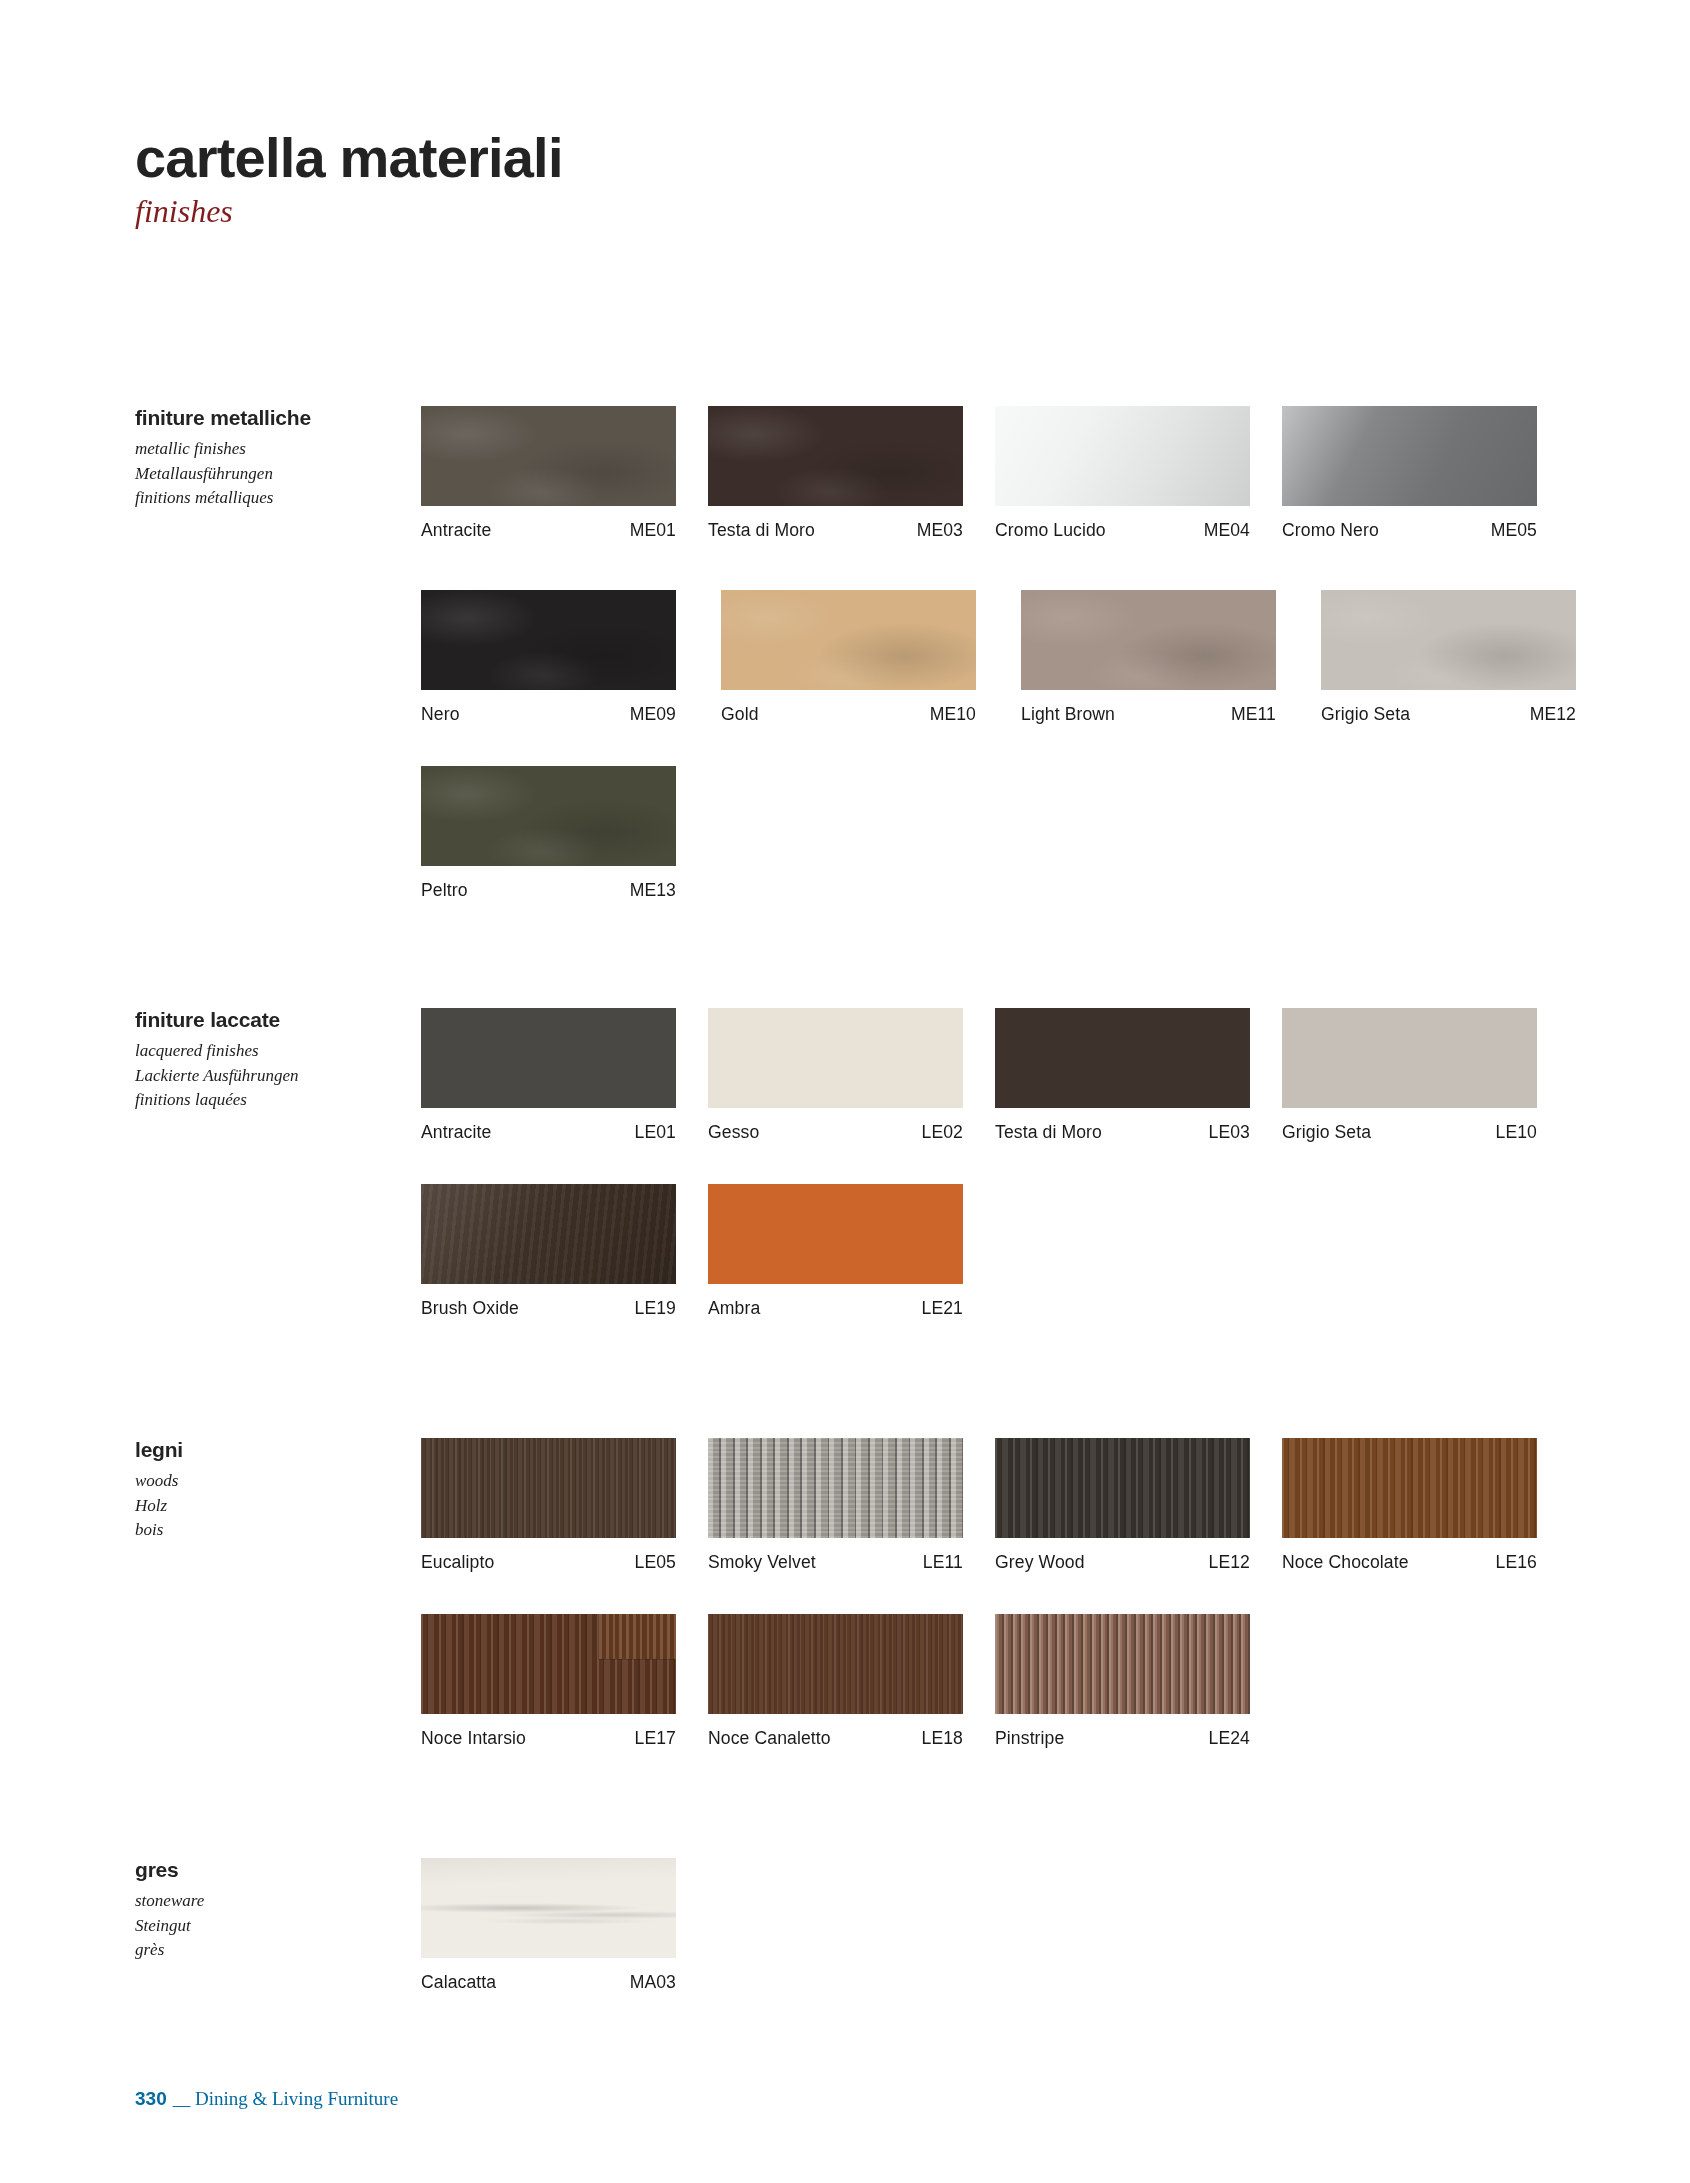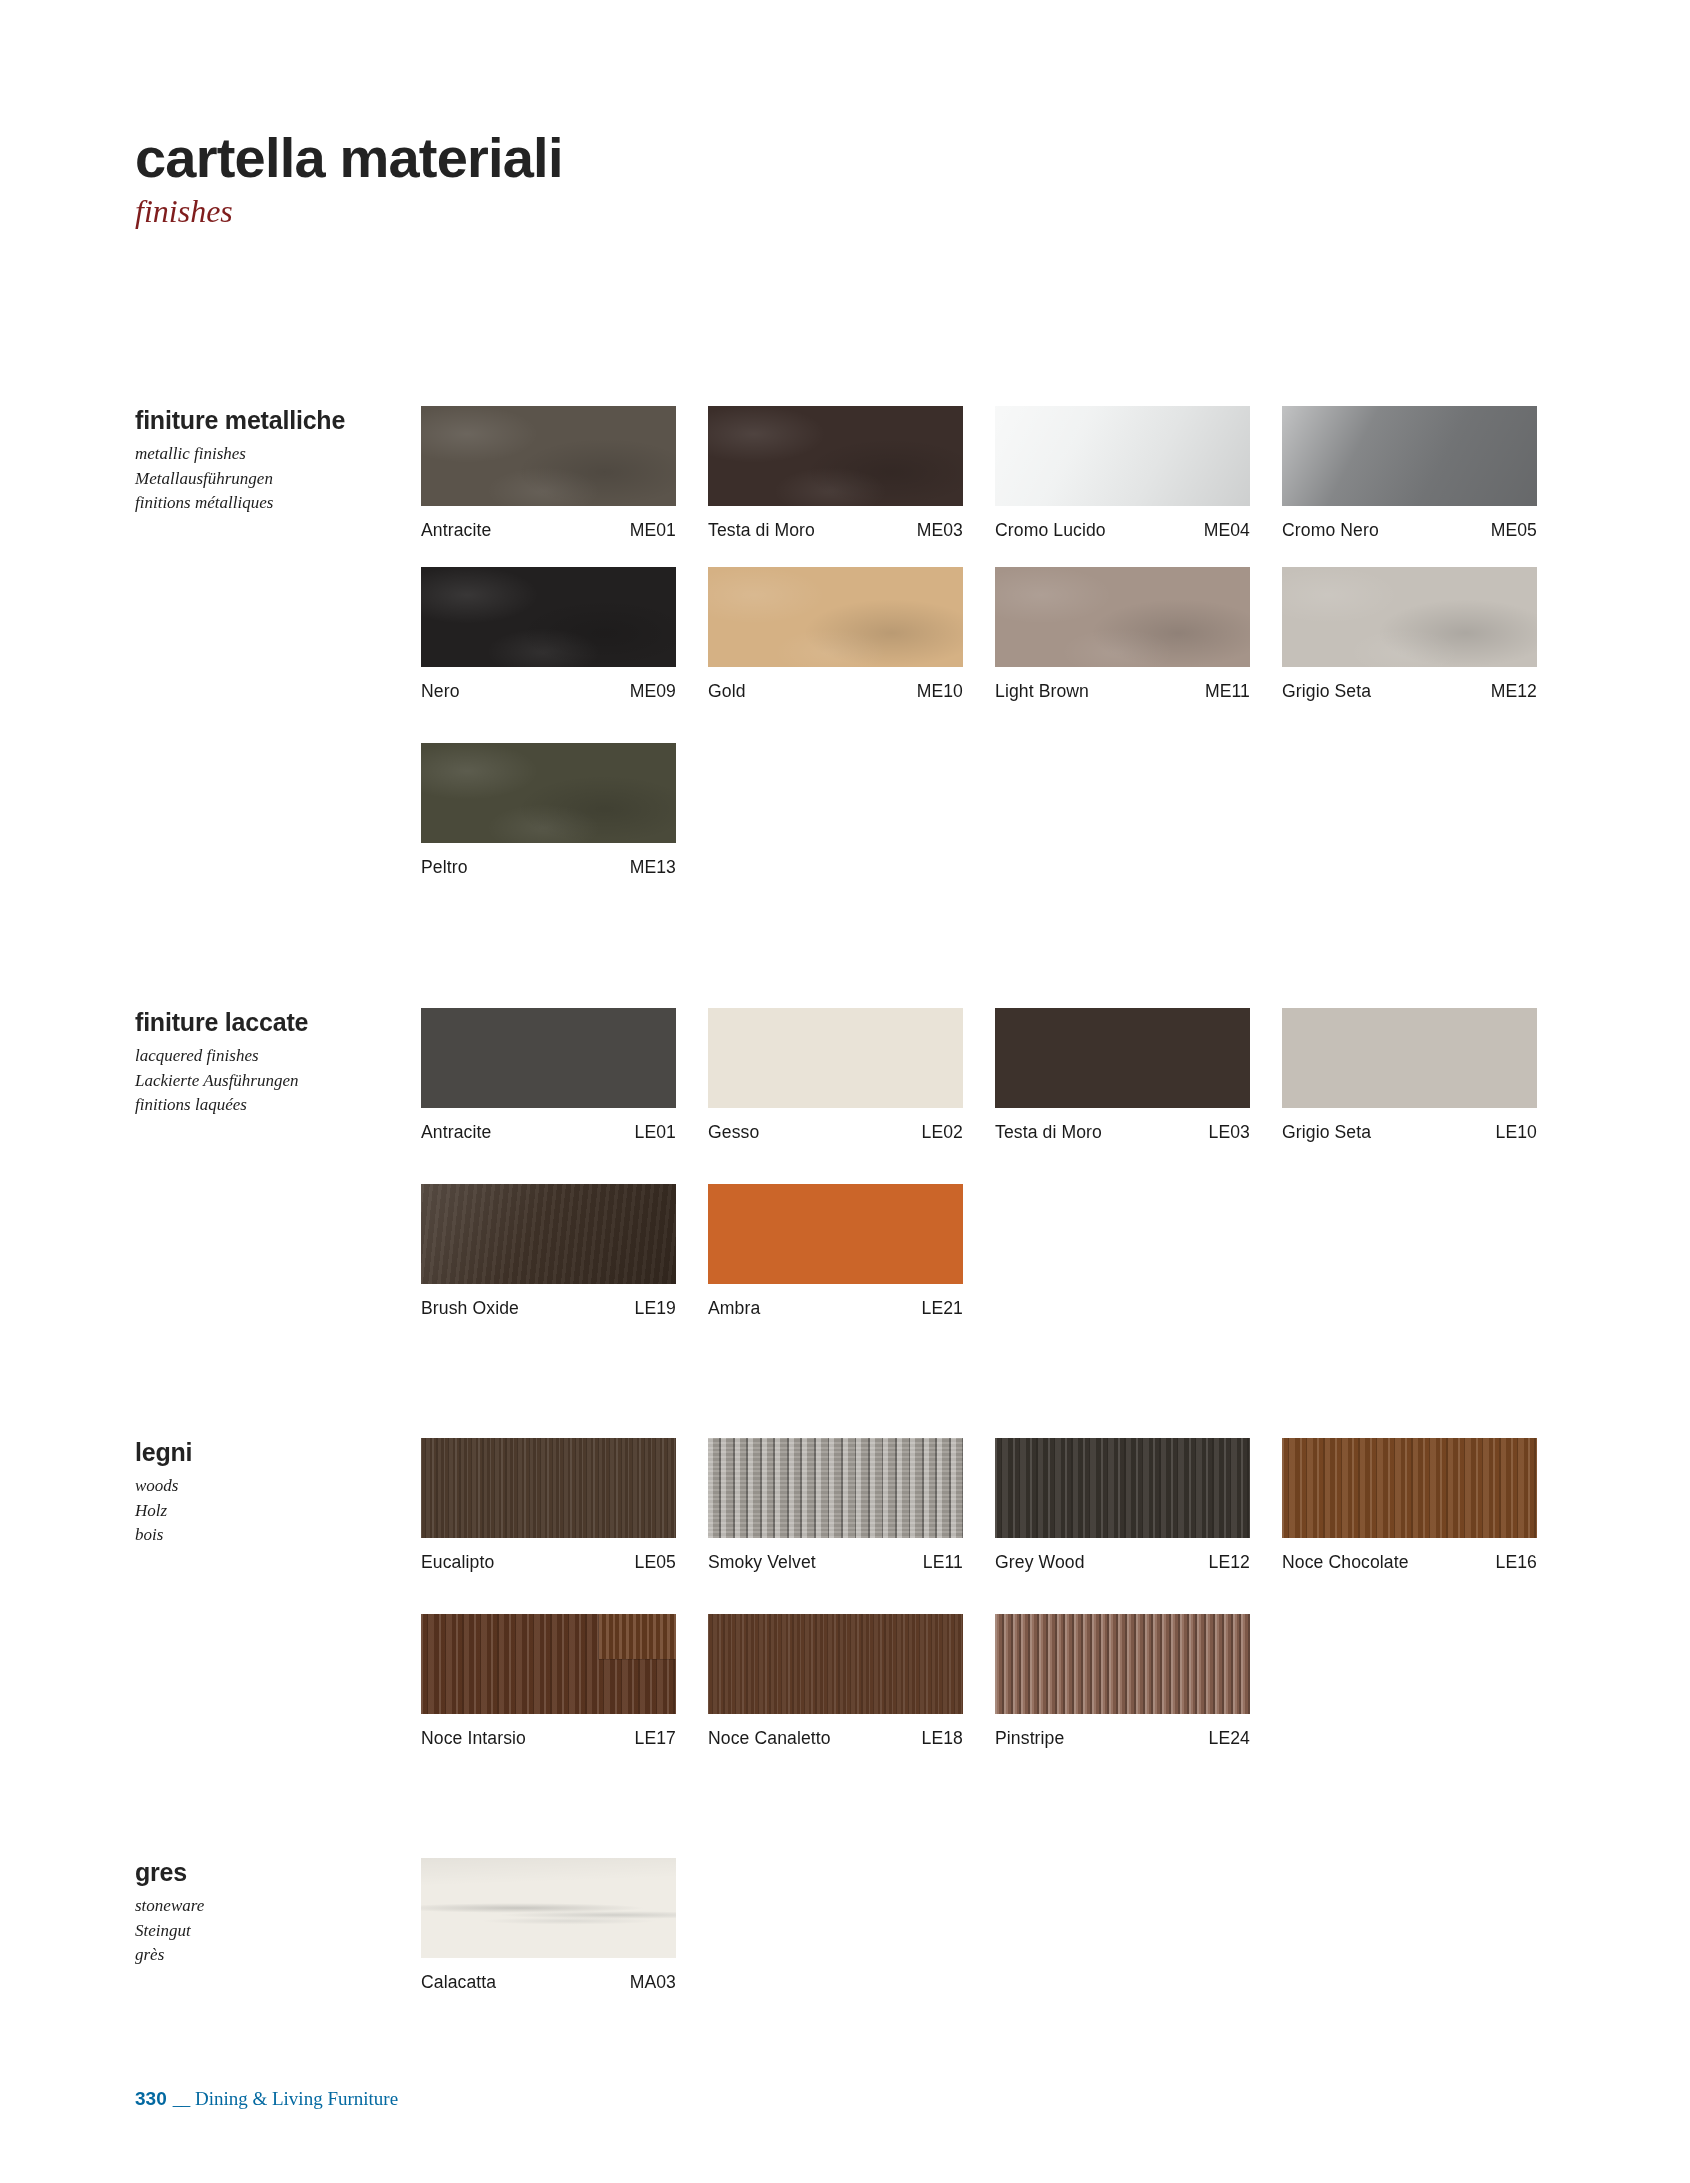--- a/index.html
+++ b/index.html
@@ -50,21 +50,21 @@
     left: 135px;
     width: 1421px;
   }
   .section-label {
     position: absolute;
     left: 0;
     top: 0;
     width: 271px;
   }
   .section-name {
-    font-size: 25px;
+    font-size: 21px;
     font-weight: bold;
     letter-spacing: -0.2px;
     color: #232323;
     margin-bottom: 7.4px;
   }
   .section-trans {
     font-family: "Liberation Serif", serif;
     font-style: italic;
     font-size: 17px;
     line-height: 1.42;
@@ -263,21 +263,21 @@
             <div class="cell">
               <div class="swatch" style="background: rgb(119, 121, 123);">
                 <div class="tex sheen"></div>
               </div>
               <div class="cap">
                 <span class="mname">Cromo Nero</span>
                 <span class="code">ME05</span>
               </div>
             </div>
           </div>
-          <div class="srow" style="margin-top: 26px;">
+          <div class="srow" style="margin-top: 49px; gap: 13px;">
             <div class="cell">
               <div class="swatch" style="background: rgb(34, 32, 32);">
                 <div class="tex mottle"></div>
               </div>
               <div class="cap">
                 <span class="mname">Nero</span>
                 <span class="code">ME09</span>
               </div>
             </div>
             <div class="cell">

